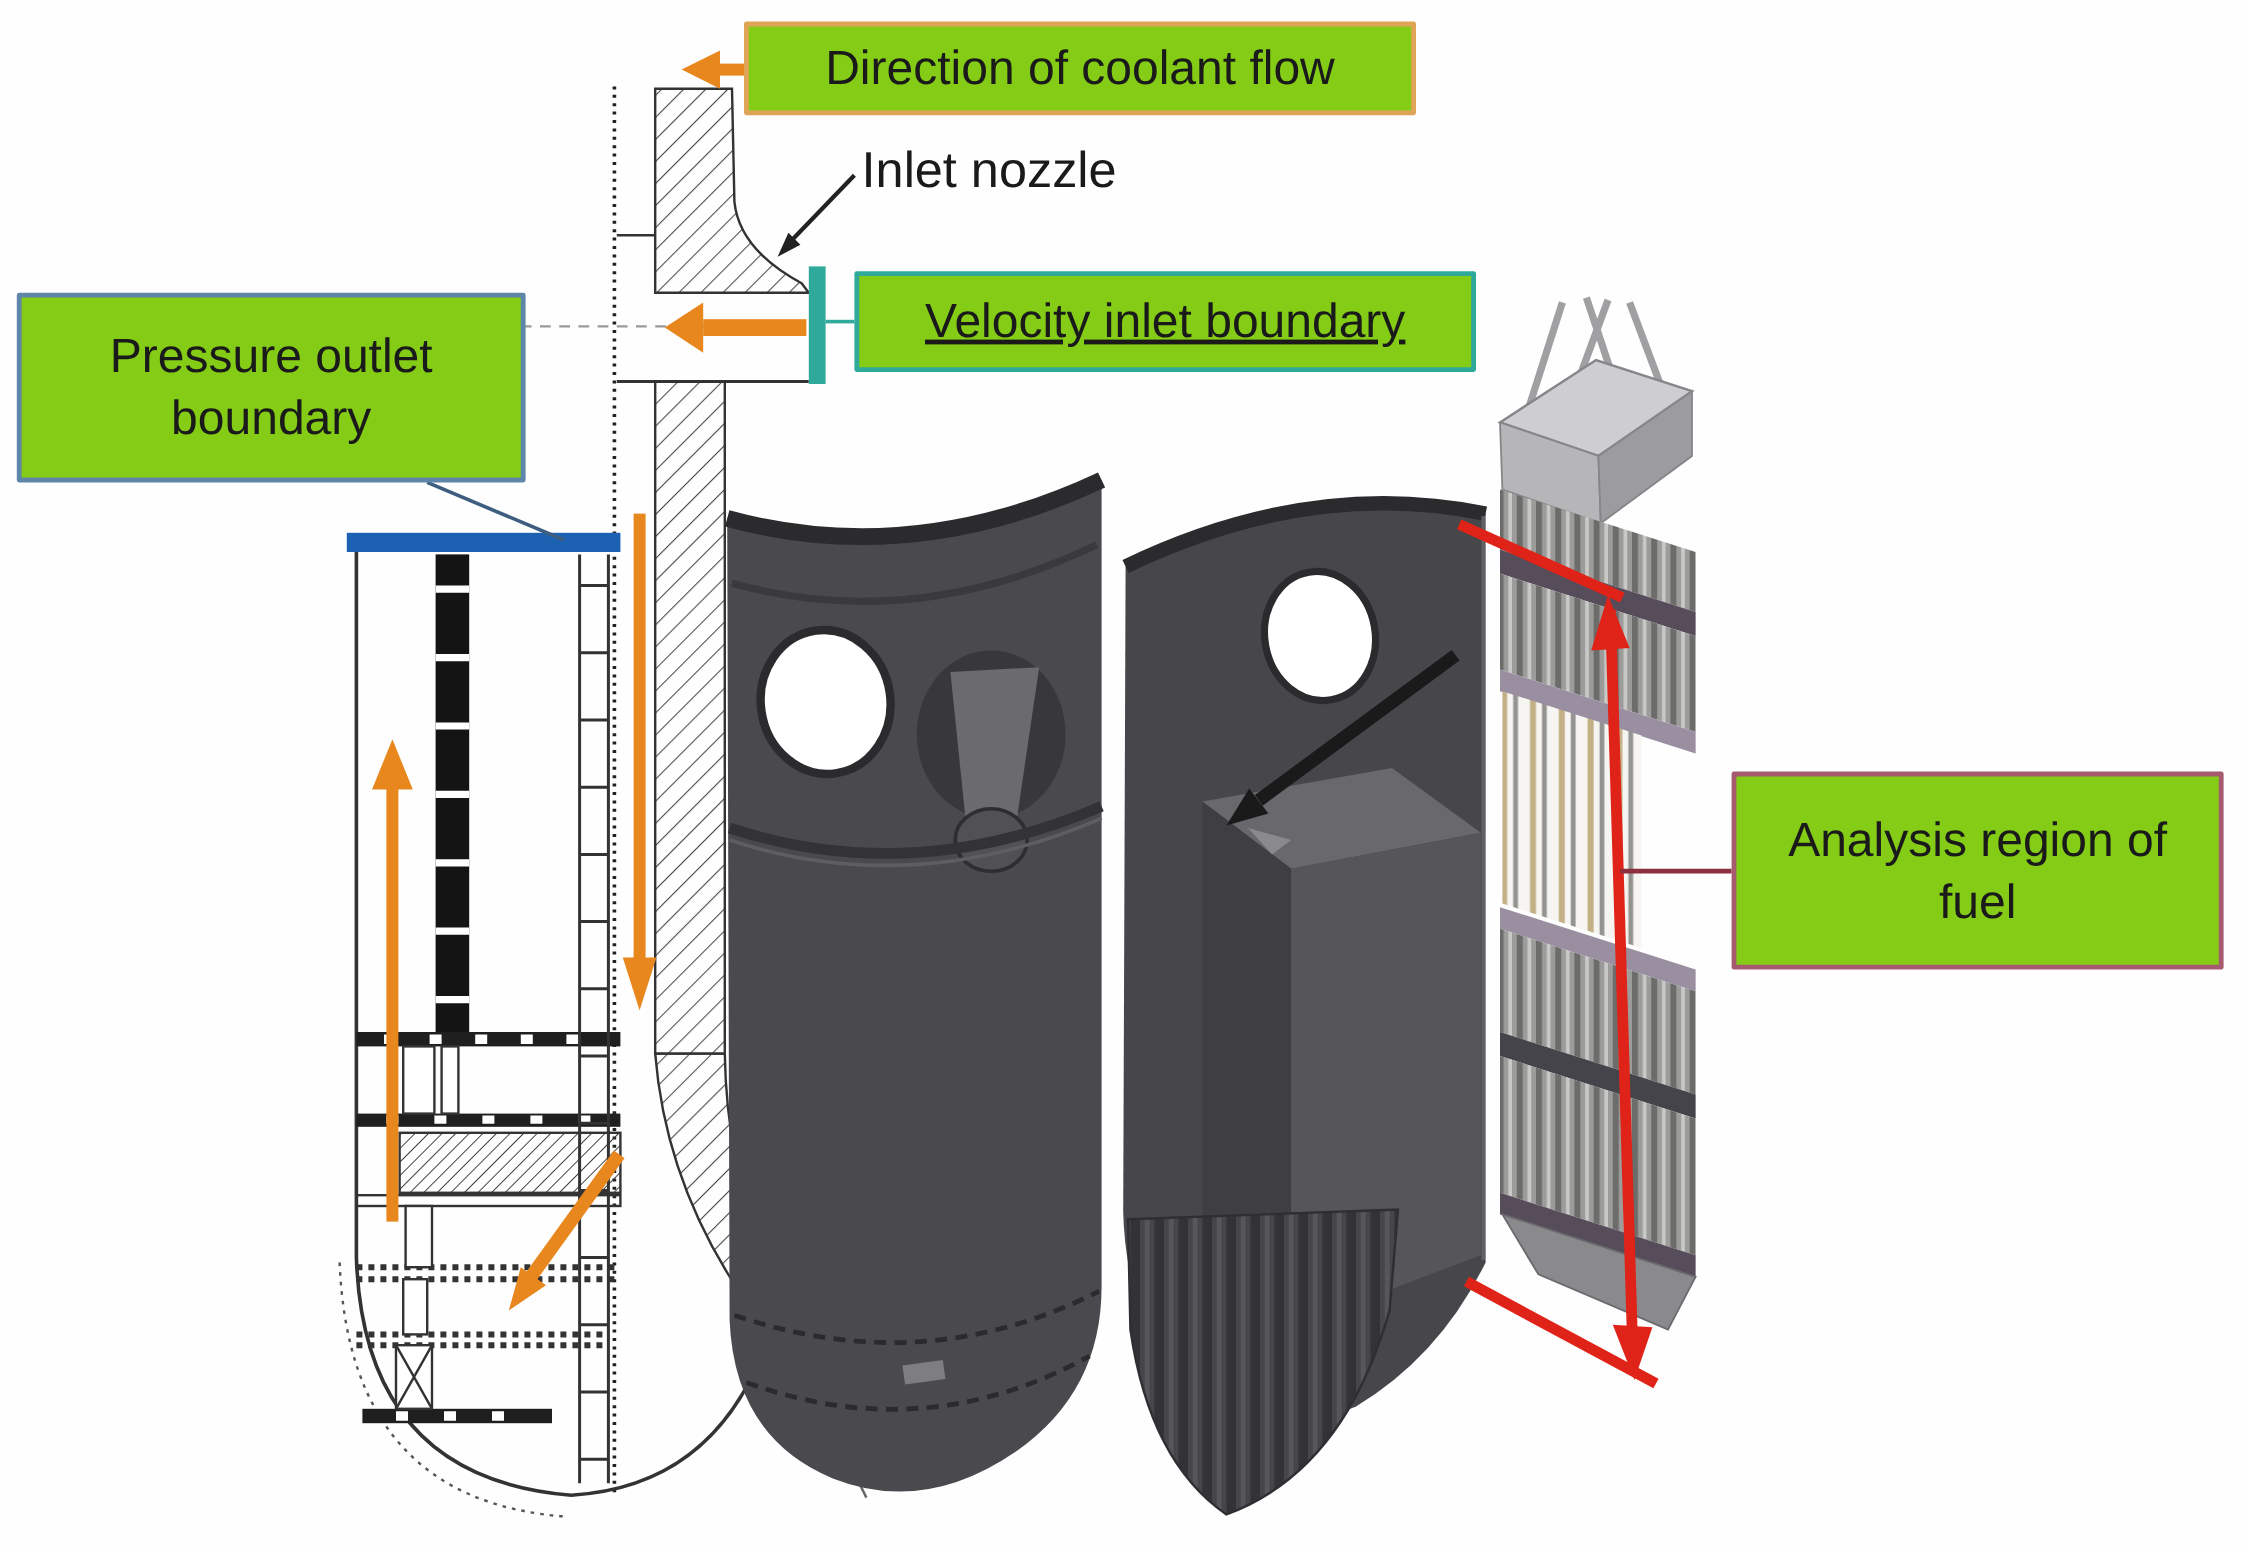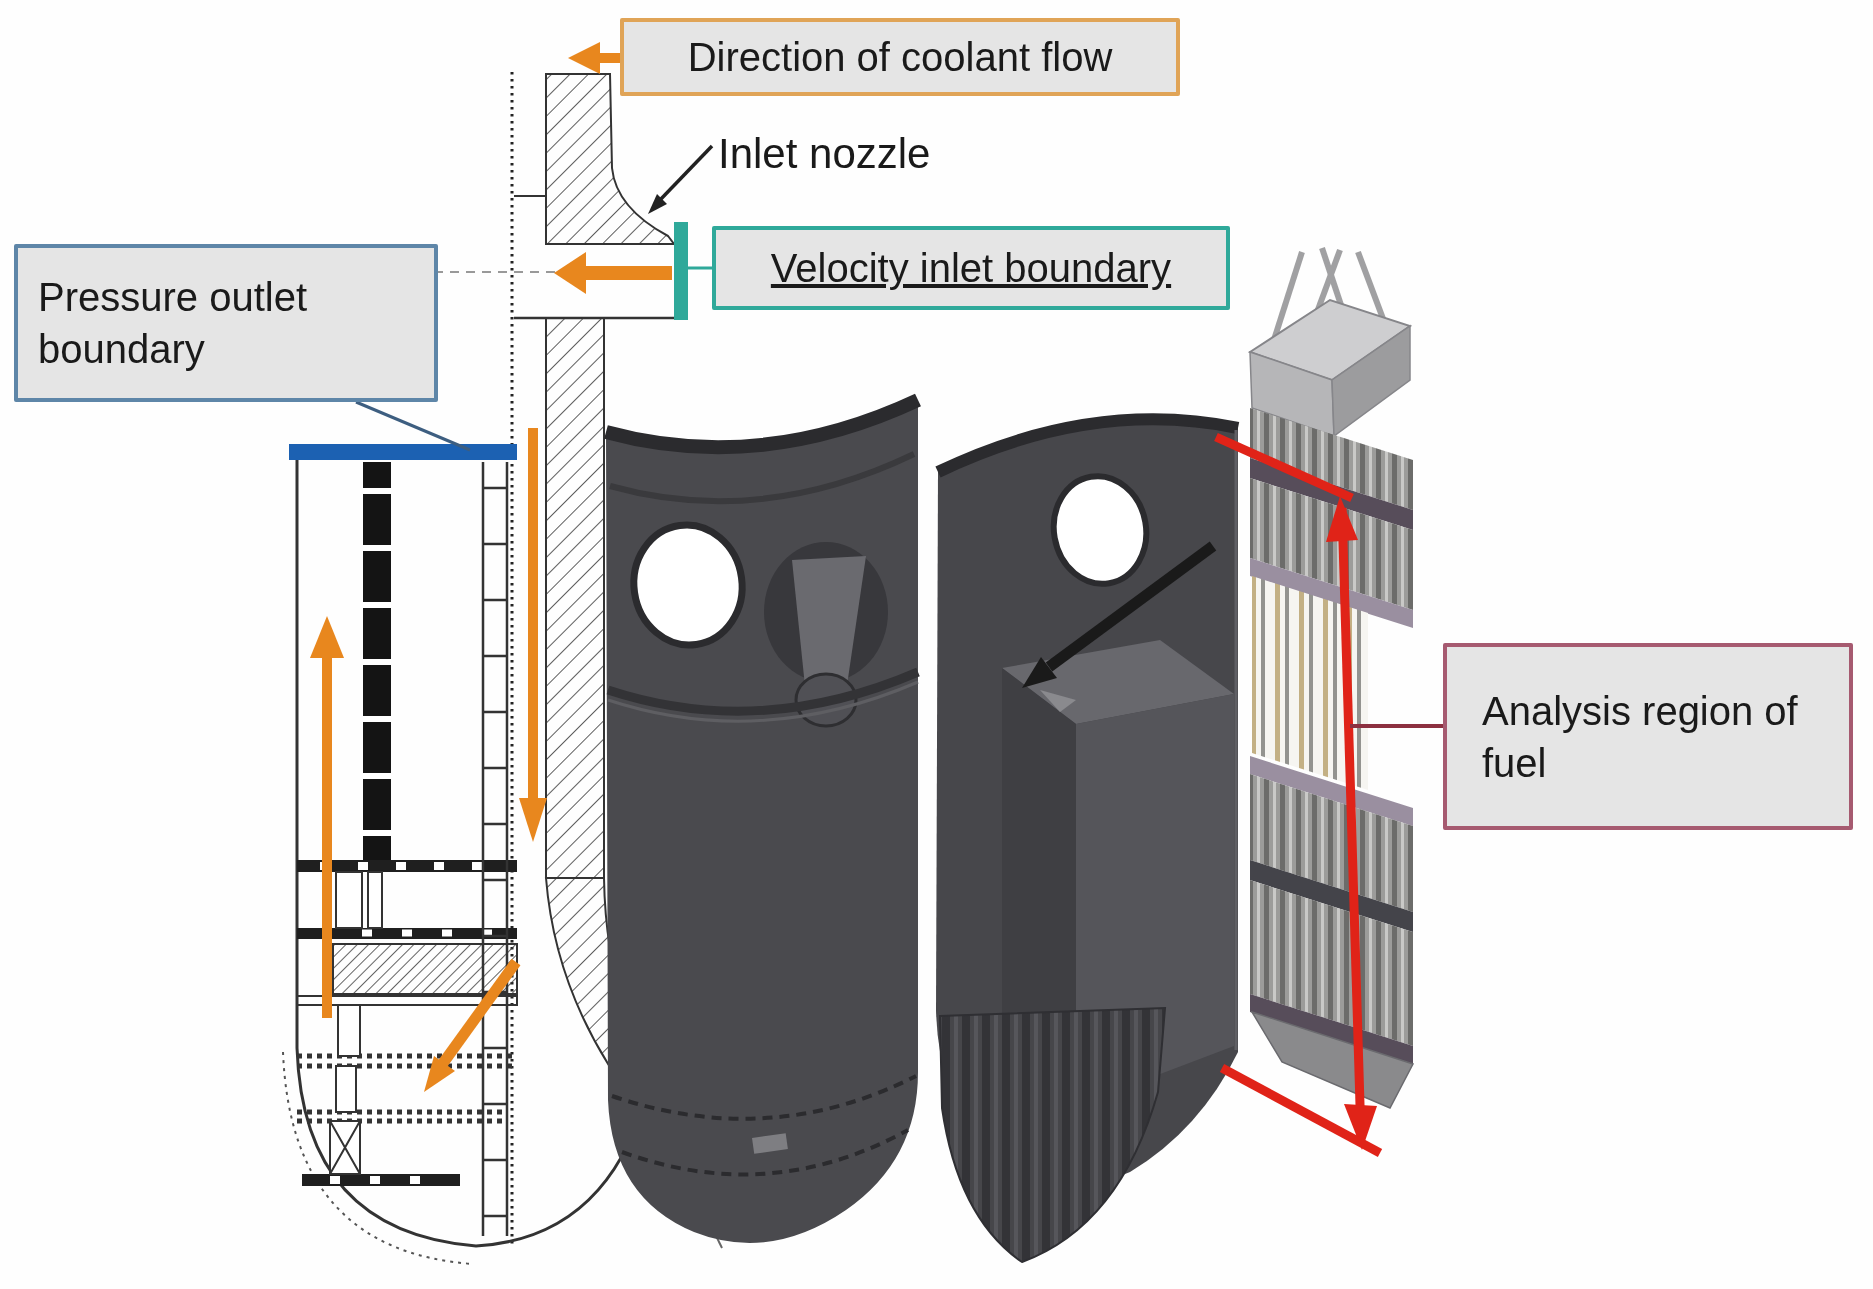--- a/index.html
+++ b/index.html
@@ -2,28 +2,28 @@
 <html style="--coolant-arrow: #E8871E; --direction-box-border: #E0A457; --velocity-accent: #2FA99A; --pressure-marker: #1C61B2; --pressure-box-border: #5E86A8; --pressure-connector: #3D5E80; --analysis-box-border: #A65A70; --analysis-connector: #8C3040; --analysis-red: #E02318; --ink: #333333; --annotation-black: #1A1A1A; --model-dark: #4A4A4E; --model-mid: #55555A;"><head>
 <meta charset="utf-8">
 <style>
   html,body{margin:0;padding:0;}
   body{
     width:1873px;height:1289px;position:relative;background:#fefefe;
     font-family:"Liberation Sans", sans-serif;color:#1a1a1a;overflow:hidden;
   }
   svg.scene{position:absolute;left:0;top:0;}
   .callout{
-    position:absolute;background:#e5e5e5;display:flex;align-items:center;justify-content:center;
-    font-size:40px;line-height:1.3;box-sizing:border-box;border-radius:2px;
+    position:absolute;background:#84cc16;display:flex;align-items:center;justify-content:center;
+    text-align:center;font-size:40px;line-height:1.3;box-sizing:border-box;border-radius:2px;
   }
   .box-direction{left:620px;top:18px;width:560px;height:78px;border:4px solid var(--direction-box-border,#E0A457);}
   .box-velocity{left:712px;top:226px;width:518px;height:84px;border:4px solid var(--velocity-accent,#2FA99A);text-decoration:underline;}
   .box-pressure{left:14px;top:244px;width:424px;height:158px;border:4px solid var(--pressure-box-border,#5E86A8);padding:16px 20px;}
-  .box-analysis{left:1443px;top:643px;width:410px;height:187px;border:4px solid var(--analysis-box-border,#A65A70);padding:6px 35px;}
-  .plain-label{position:absolute;left:718px;top:118px;font-size:42px;margin-top:12px;}
+  .box-analysis{left:1443px;top:643px;width:410px;height:165px;border:4px solid var(--analysis-box-border,#A65A70);padding:6px 35px;}
+  .plain-label{position:absolute;left:718px;top:118px;font-size:42px;}
 </style>
 </head>
 <body>
 
 <svg class="scene" width="1873" height="1289" viewBox="0 0 1873 1289">
   <defs>
     <pattern id="hatch" width="13" height="13" patternUnits="userSpaceOnUse" patternTransform="rotate(45)">
       <line x1="0" y1="0" x2="0" y2="13" stroke="#4a4a4a" stroke-width="1.8"></line>
     </pattern>
     <pattern id="hatchD" width="8" height="8" patternUnits="userSpaceOnUse" patternTransform="rotate(45)">

